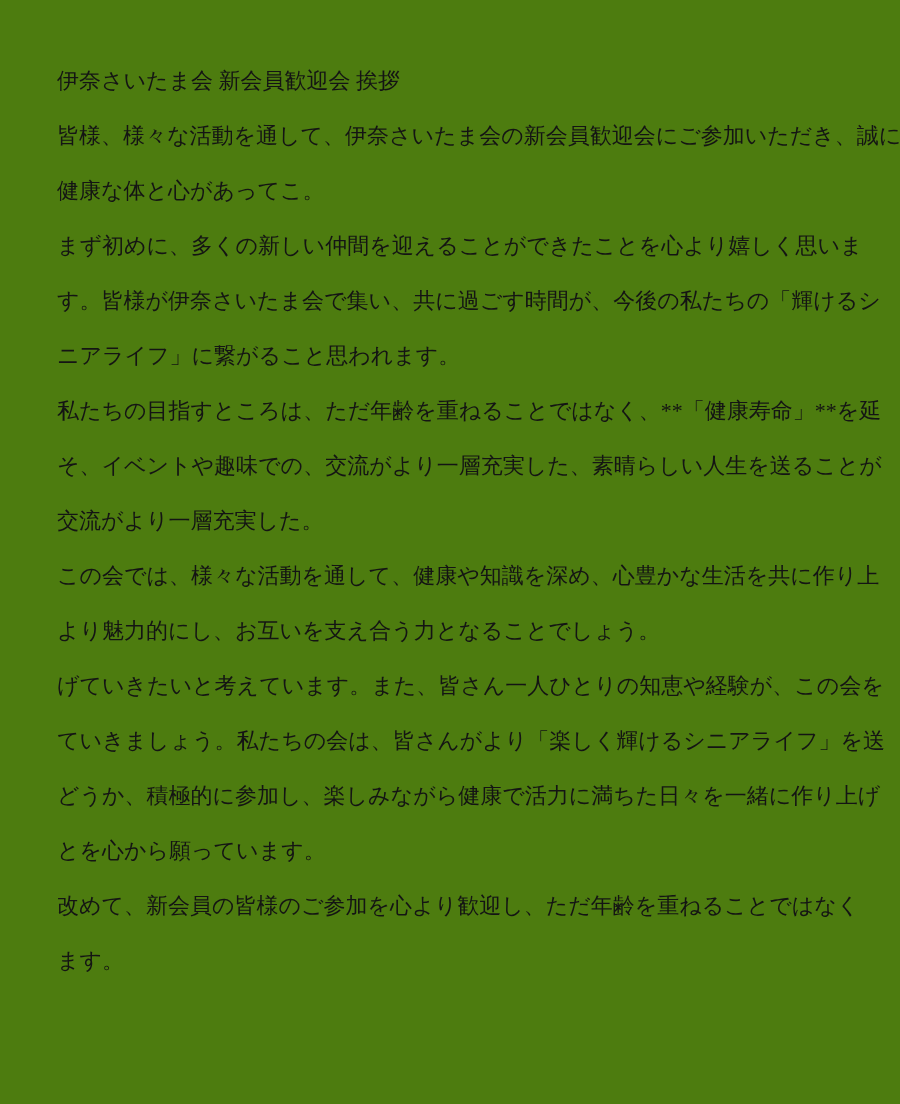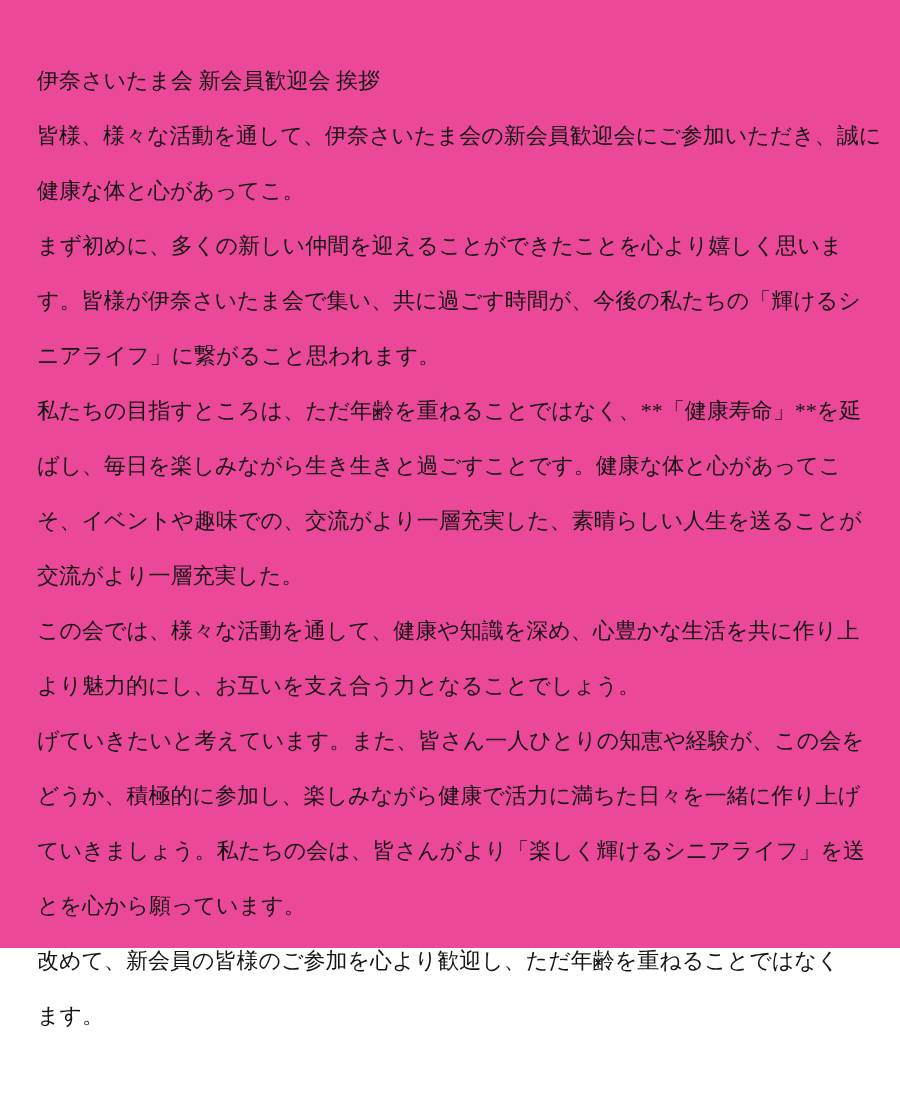--- a/index.html
+++ b/index.html
@@ -8,23 +8,23 @@
     background: #ffffff;
   }
   body {
     width: 900px;
     height: 1104px;
     overflow: hidden;
   }
   .page {
     box-sizing: border-box;
     width: 900px;
-    height: 948px;
-    padding: 53px 50px 0 37px;
-    background: #ec4899;
+    height: 1104px;
+    padding: 53px 50px 0 57px;
+    background: #4d7c0f;
   }
   .line {
     font-family: "Liberation Serif", "DejaVu Serif", serif;
     font-size: 22px;
     line-height: 55px;
     height: 55px;
     margin: 0;
     padding: 0;
     font-weight: 400;
     color: #141414;
@@ -41,25 +41,24 @@
 
 <div class="page">
   <h1 class="line">伊奈さいたま会 新会員歓迎会 挨拶</h1>
   <div id="document-body">
       <div class="line">皆様、様々な活動を通して、伊奈さいたま会の新会員歓迎会にご参加いただき、誠に</div>
       <div class="line">健康な体と心があってこ。</div>
       <div class="line">まず初めに、多くの新しい仲間を迎えることができたことを心より嬉しく思いま</div>
       <div class="line">す。皆様が伊奈さいたま会で集い、共に過ごす時間が、今後の私たちの「輝けるシ</div>
       <div class="line">ニアライフ」に繋がること思われます。</div>
       <div class="line">私たちの目指すところは、ただ年齢を重ねることではなく、**「健康寿命」**を延</div>
-      <div class="line">ばし、毎日を楽しみながら生き生きと過ごすことです。健康な体と心があってこ</div>
       <div class="line">そ、イベントや趣味での、交流がより一層充実した、素晴らしい人生を送ることが</div>
       <div class="line">交流がより一層充実した。</div>
       <div class="line">この会では、様々な活動を通して、健康や知識を深め、心豊かな生活を共に作り上</div>
       <div class="line">より魅力的にし、お互いを支え合う力となることでしょう。</div>
       <div class="line">げていきたいと考えています。また、皆さん一人ひとりの知恵や経験が、この会を</div>
+      <div class="line">ていきましょう。私たちの会は、皆さんがより「楽しく輝けるシニアライフ」を送</div>
       <div class="line">どうか、積極的に参加し、楽しみながら健康で活力に満ちた日々を一緒に作り上げ</div>
-      <div class="line">ていきましょう。私たちの会は、皆さんがより「楽しく輝けるシニアライフ」を送</div>
       <div class="line">とを心から願っています。</div>
       <div class="line">改めて、新会員の皆様のご参加を心より歓迎し、ただ年齢を重ねることではなく</div>
       <div class="line">ます。</div>
     </div>
 </div>
 
 </body></html>

